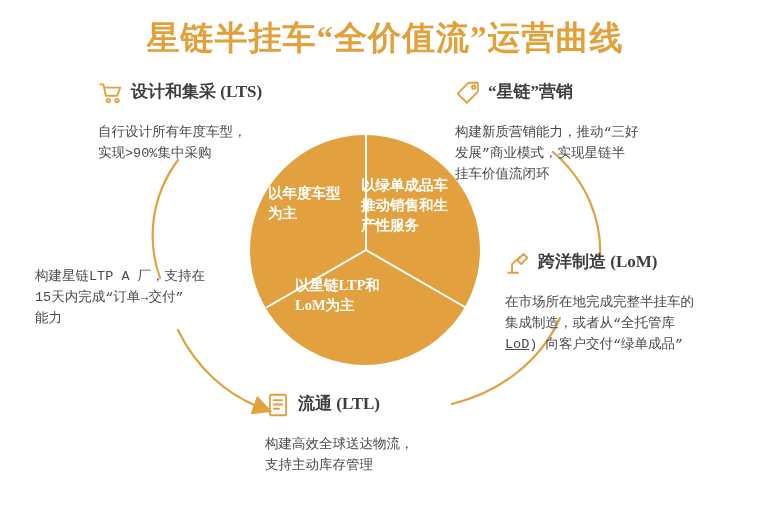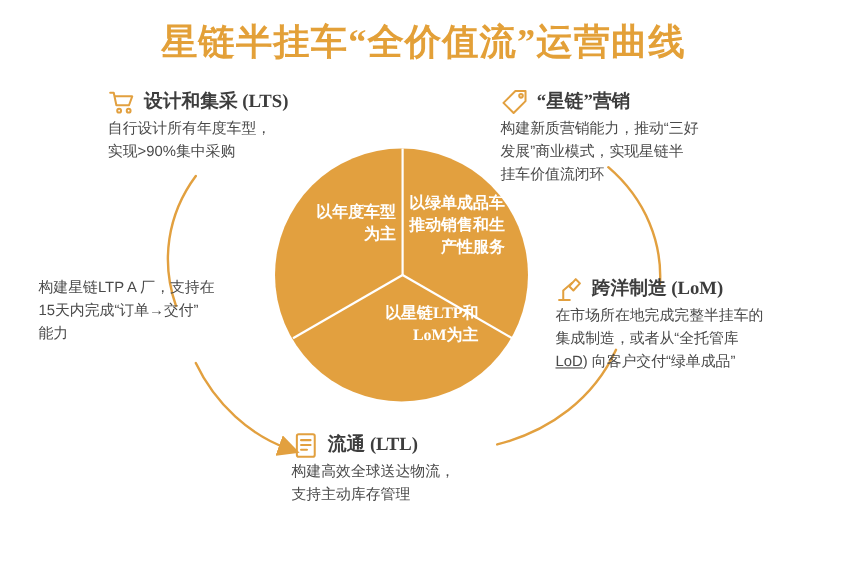--- a/index.html
+++ b/index.html
@@ -66,21 +66,21 @@
   .pie-sep.s1 { transform: rotate(0deg); }
   .pie-sep.s2 { transform: rotate(120deg); }
   .pie-sep.s3 { transform: rotate(240deg); }
 
   .slice-label {
     position: absolute;
     color: #ffffff;
     font-family: "Liberation Serif", serif;
     font-size: 14.5px;
     line-height: 20px;
-    text-align: right;
+    text-align: left;
     font-weight: bold;
   }
   .slice-label.top-left {
     left: 18px;
     top: 48px;
     width: 92px;
   }
   .slice-label.top-right {
     left: 111px;
     top: 40px;
@@ -112,22 +112,22 @@
     gap: 7px;
     white-space: nowrap;
   }
   .block .head .htext {
     font-family: "Liberation Serif", serif;
     font-size: 17px;
     font-weight: bold;
     color: #3d3d3d;
   }
   .block .body {
-    margin-top: 0;
-    font-family: Liberation Sans, sans-serif;
+    margin-top: 16px;
+    font-family: Liberation Mono, monospace;
     font-size: 13.5px;
     line-height: 21px;
     color: #4a4a4a;
   }
   .block .body .u {
     text-decoration: underline;
   }
 
   
   #blk-lts  { left: 98px;  top: 80px;  width: 250px; }

